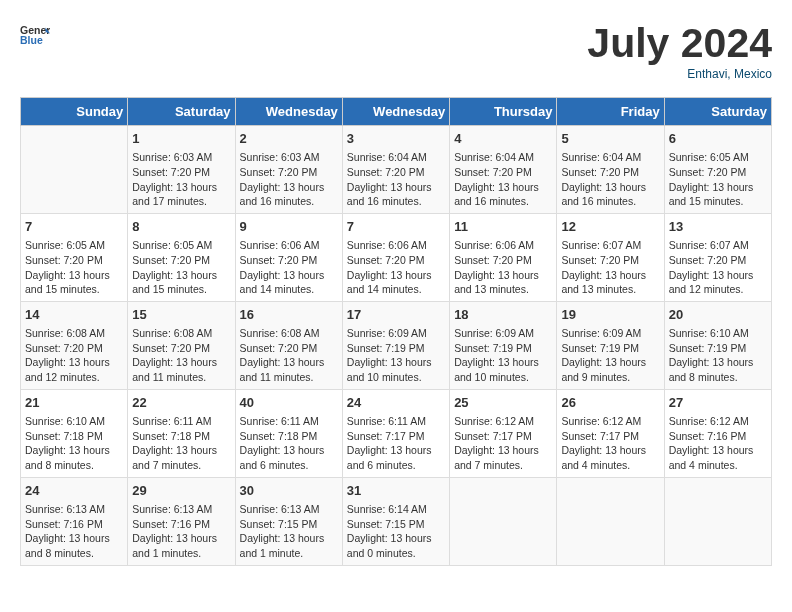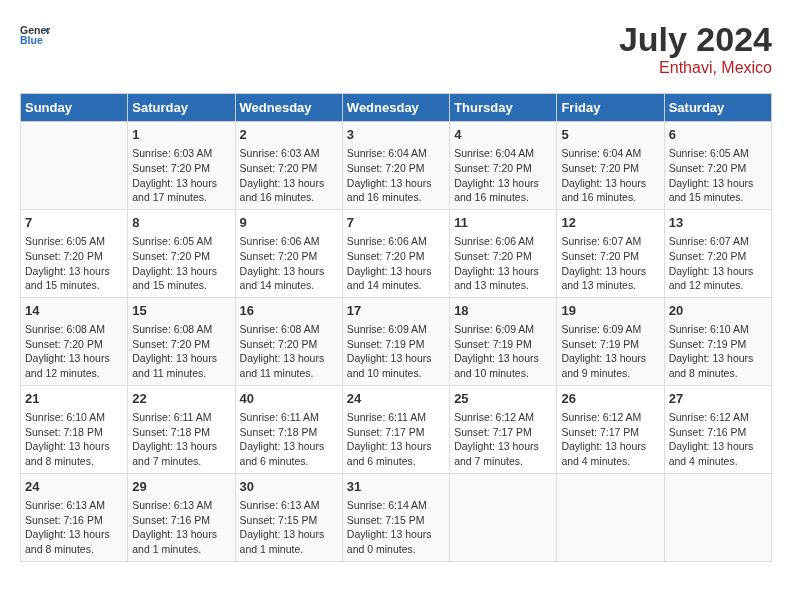--- a/index.html
+++ b/index.html
@@ -22,40 +22,40 @@
       gap: 4px;
     }
     .logo-icon {
       width: 30px;
       height: 30px;
     }
     .title-block {
       text-align: right;
     }
     .main-title {
-      font-size: 34px;
+      font-size: 41px;
       font-weight: bold;
       color: #333;
     }
     .subtitle {
-      font-size: 16px;
-      color: #b91c1c;
+      font-size: 12px;
+      color: #0c4a6e;
     }
     table {
       width: 100%;
       border-collapse: collapse;
       font-size: 11px;
     }
     thead tr {
       background-color: #2a6db5;
       color: #fff;
     }
     thead th {
       padding: 6px 4px;
-      text-align: left;
+      text-align: right;
       font-size: 13px;
       font-weight: bold;
       border: 1px solid #ccc;
       margin-left: 8px;
     }
     tbody tr {
       border-bottom: 1px solid #ccc;
     }
     tbody td {
       padding: 4px 4px;

